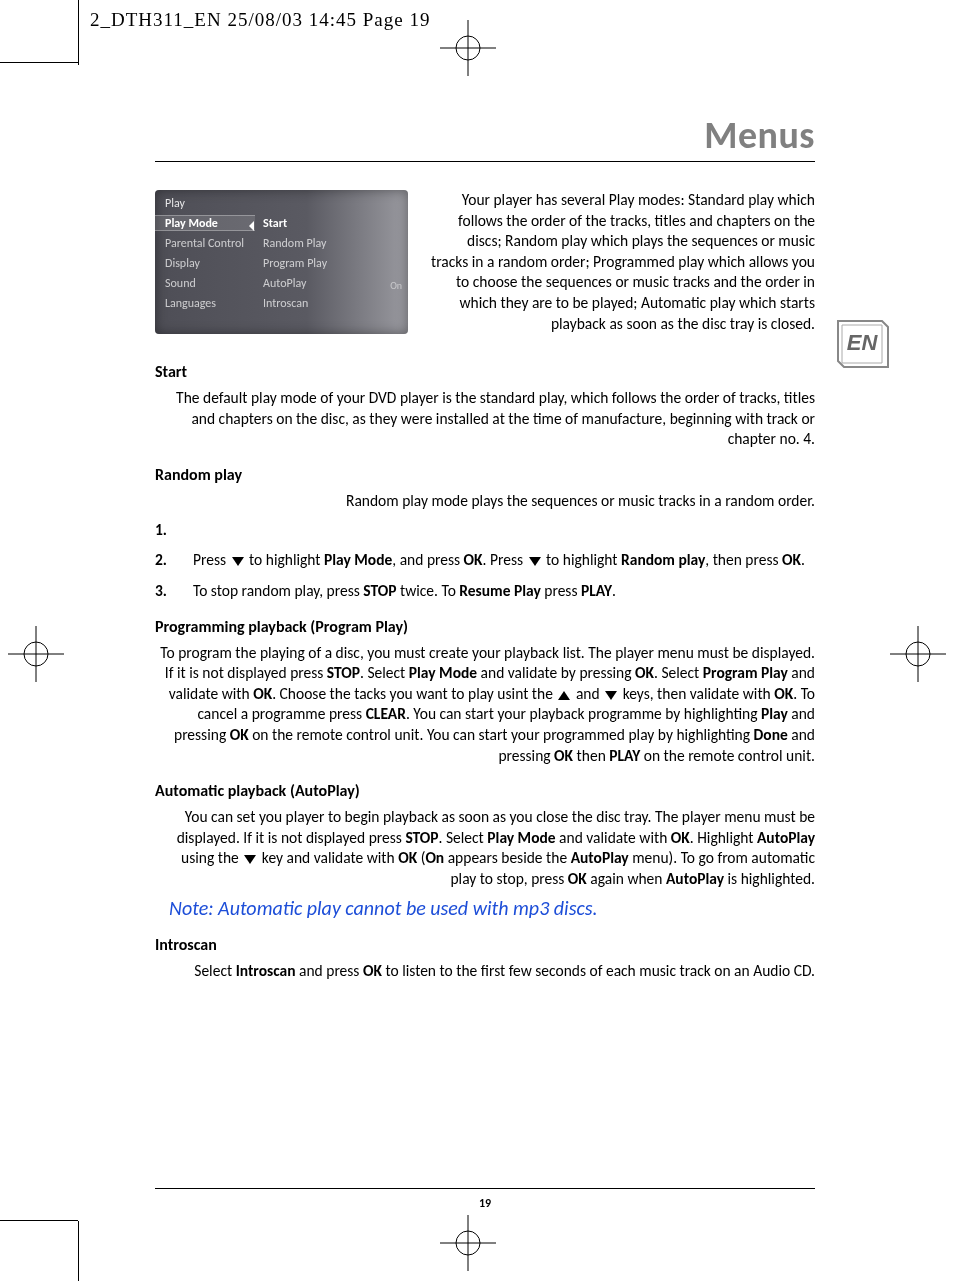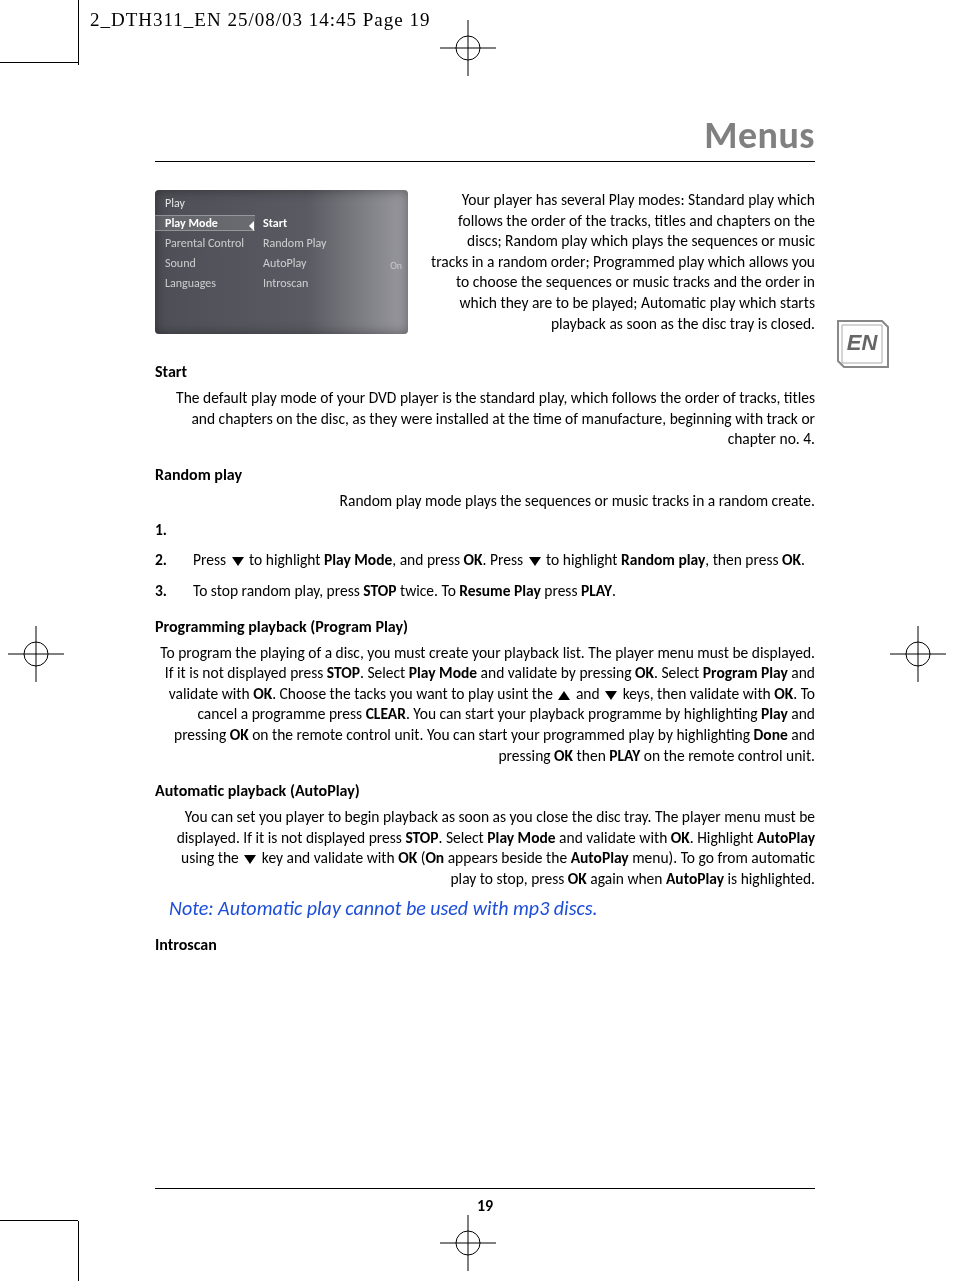--- a/index.html
+++ b/index.html
@@ -103,21 +103,21 @@
     top: 1188px;
     border-top: 1px solid #000;
   }
   .page-num {
     position: absolute;
     top: 1196px;
     left: 155px;
     width: 660px;
     text-align: center;
     font-weight: 700;
-    font-size: 16px;
+    font-size: 12px;
   }
 </style>
 </head>
 <body>
 
 <div class="crop-v top-left"></div>
 <div class="crop-h top-left"></div>
 <div class="crop-v bot-left"></div>
 <div class="crop-h bot-left"></div>
 
@@ -168,41 +168,45 @@
       <div class="osd-header">Play</div>
       <div class="osd-row sel">
         <div class="osd-left">Play Mode</div>
         <div class="osd-right"><span class="osd-arrow"></span><span>Start</span></div>
       </div>
       <div class="osd-row">
         <div class="osd-left">Parental Control</div>
         <div class="osd-right">Random Play</div>
       </div>
       <div class="osd-row">
+        <div class="osd-left">Display</div>
+        <div class="osd-right">Program Play</div>
+      </div>
+      <div class="osd-row">
         <div class="osd-left">Sound</div>
         <div class="osd-right"><span>AutoPlay</span><span class="osd-badge">On</span></div>
       </div>
       <div class="osd-row">
         <div class="osd-left">Languages</div>
         <div class="osd-right">Introscan</div>
       </div>
     </div>
     <div class="intro-text">
       <div class="body">Your player has several Play modes: Standard play which follows the order of the tracks, titles and chapters on the discs; Random play which plays the sequences or music tracks in a random order; Programmed play which allows you to choose the sequences or music tracks and the order in which they are to be played; Automatic play which starts playback as soon as the disc tray is closed.</div>
     </div>
   </div>
 
   <div class="section">
     <h3>Start</h3>
     <div class="body">The default play mode of your DVD player is the standard play, which follows the order of tracks, titles and chapters on the disc, as they were installed at the time of manufacture, beginning with track or chapter no. 4.</div>
   </div>
 
   <div class="section">
     <h3>Random play</h3>
-    <div class="body">Random play mode plays the sequences or music tracks in a random create.</div>
+    <div class="body">Random play mode plays the sequences or music tracks in a random order.</div>
     <ol class="steps">
       <li>
           <span class="num">1.</span>
         </li>
       <li>
           <span class="num">2.</span>
           <span><span>Press </span><span class="tri down"></span><span> to highlight </span><b>Play Mode</b><span>, and press </span><b>OK</b><span>. Press </span><span class="tri down"></span><span> to highlight </span><b>Random play</b><span>, then press </span><b>OK</b><span>.</span></span>
         </li>
       <li>
           <span class="num">3.</span>
@@ -221,17 +225,20 @@
   <div class="section">
     <h3>Automatic playback (AutoPlay)</h3>
     <div class="body">
       <span>You can set you player to begin playback as soon as you close the disc tray. The player menu must be displayed. If it is not displayed press </span><b>STOP</b><span>. Select </span><b>Play Mode</b><span> and validate with </span><b>OK</b><span>. Highlight </span><b>AutoPlay</b><span> using the </span><span class="tri down"></span><span> key and validate with </span><b>OK</b><span> (</span><b>On</b><span> appears beside the </span><b>AutoPlay</b><span> menu). To go from automatic play to stop, press </span><b>OK</b><span> again when </span><b>AutoPlay</b><span> is highlighted.</span>
     </div>
     <div class="note">Note: Automatic play cannot be used with mp3 discs.</div>
   </div>
 
   <div class="section">
     <h3>Introscan</h3>
+    <div class="body">
+      <span>Select </span><b>Introscan</b><span> and press </span><b>OK</b><span> to listen to the first few seconds of each music track on an Audio CD.</span>
+    </div>
   </div>
 </div>
 
 <div class="footer-line"></div>
 <div class="page-num">19</div>
 
 </body></html>

